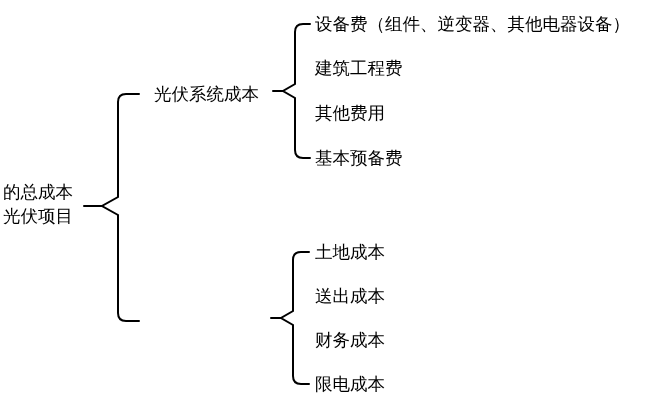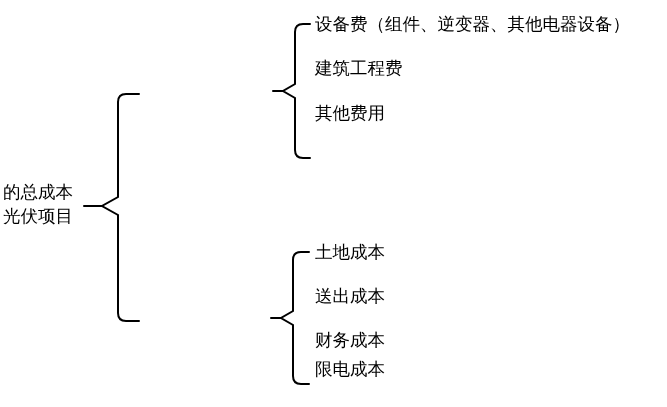--- a/index.html
+++ b/index.html
@@ -48,23 +48,25 @@
 
     <path d="M271,318 L281,318"></path>
     <path d="M309,252 L301,252 Q293,252 293,260 L293,311 L281,318 L293,325 L293,376 Q293,384 301,384 L309,384"></path>
   </svg>
 
   <div class="node root-node" style="left:3px;top:180px;width:84px;">
     <span>的总成本</span>
     <span>光伏项目</span>
   </div>
 
+  <div class="node" style="left:154px;top:83px;">光伏系统成本</div>
 
   <div class="node" style="left:315px;top:13px;">设备费（组件、逆变器、其他电器设备）</div>
   <div class="node" style="left:315px;top:57px;">建筑工程费</div>
   <div class="node" style="left:315px;top:102px;">其他费用</div>
+  <div class="node" style="left:315px;top:147px;">基本预备费</div>
 
   <div class="node" style="left:315px;top:241px;">土地成本</div>
   <div class="node" style="left:315px;top:285px;">送出成本</div>
   <div class="node" style="left:315px;top:329px;">财务成本</div>
-  <div class="node" style="left:315px;top:358px;">限电成本</div>
+  <div class="node" style="left:315px;top:373px;">限电成本</div>
 
 </div>
 
 </body></html>

